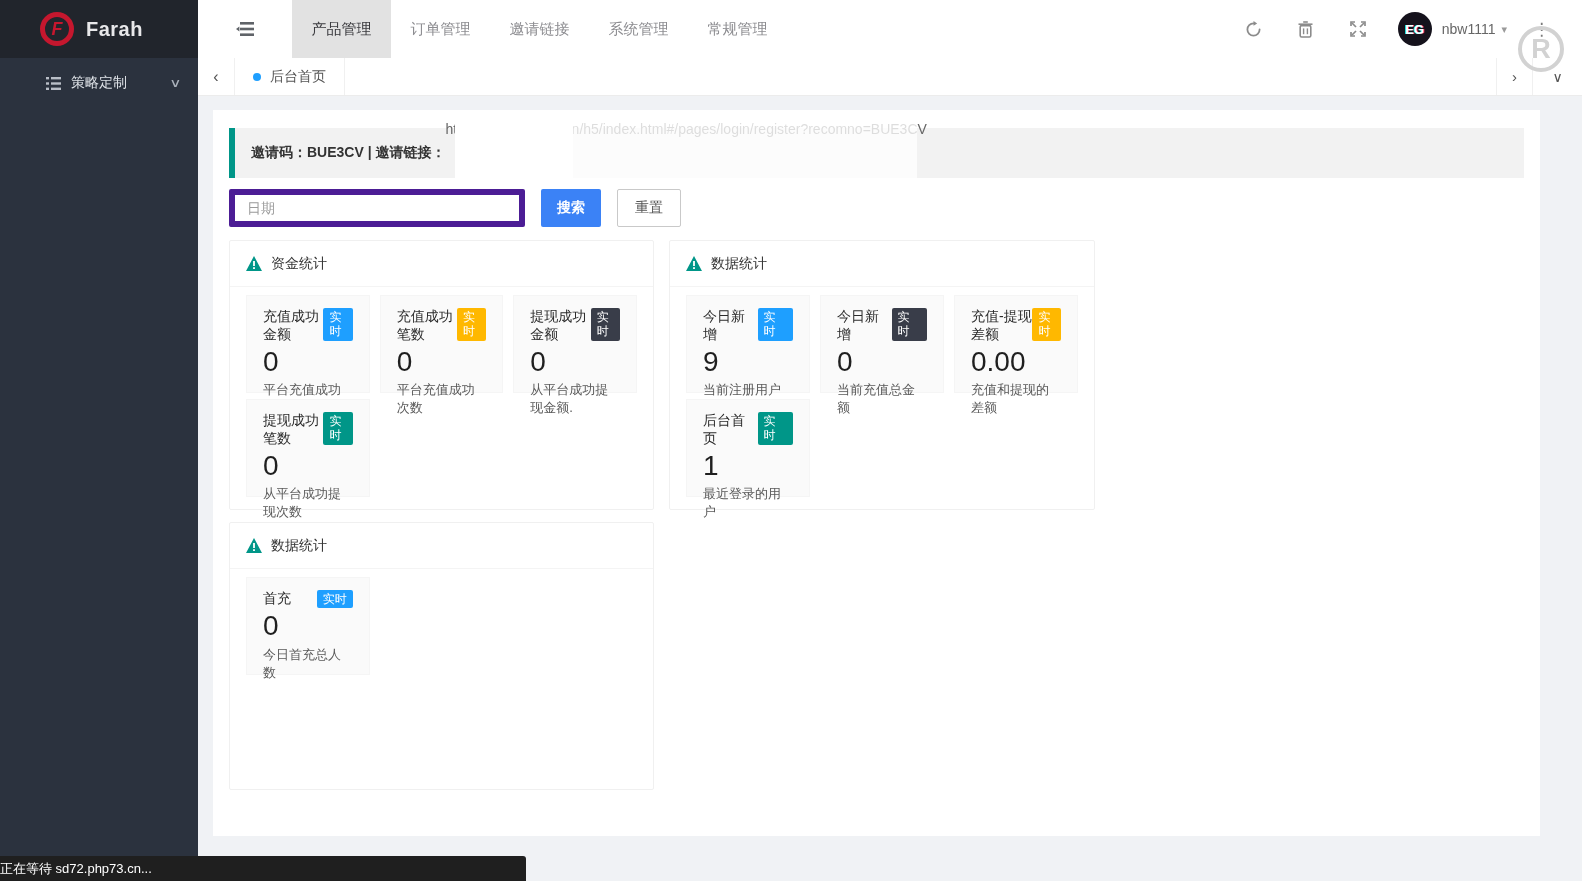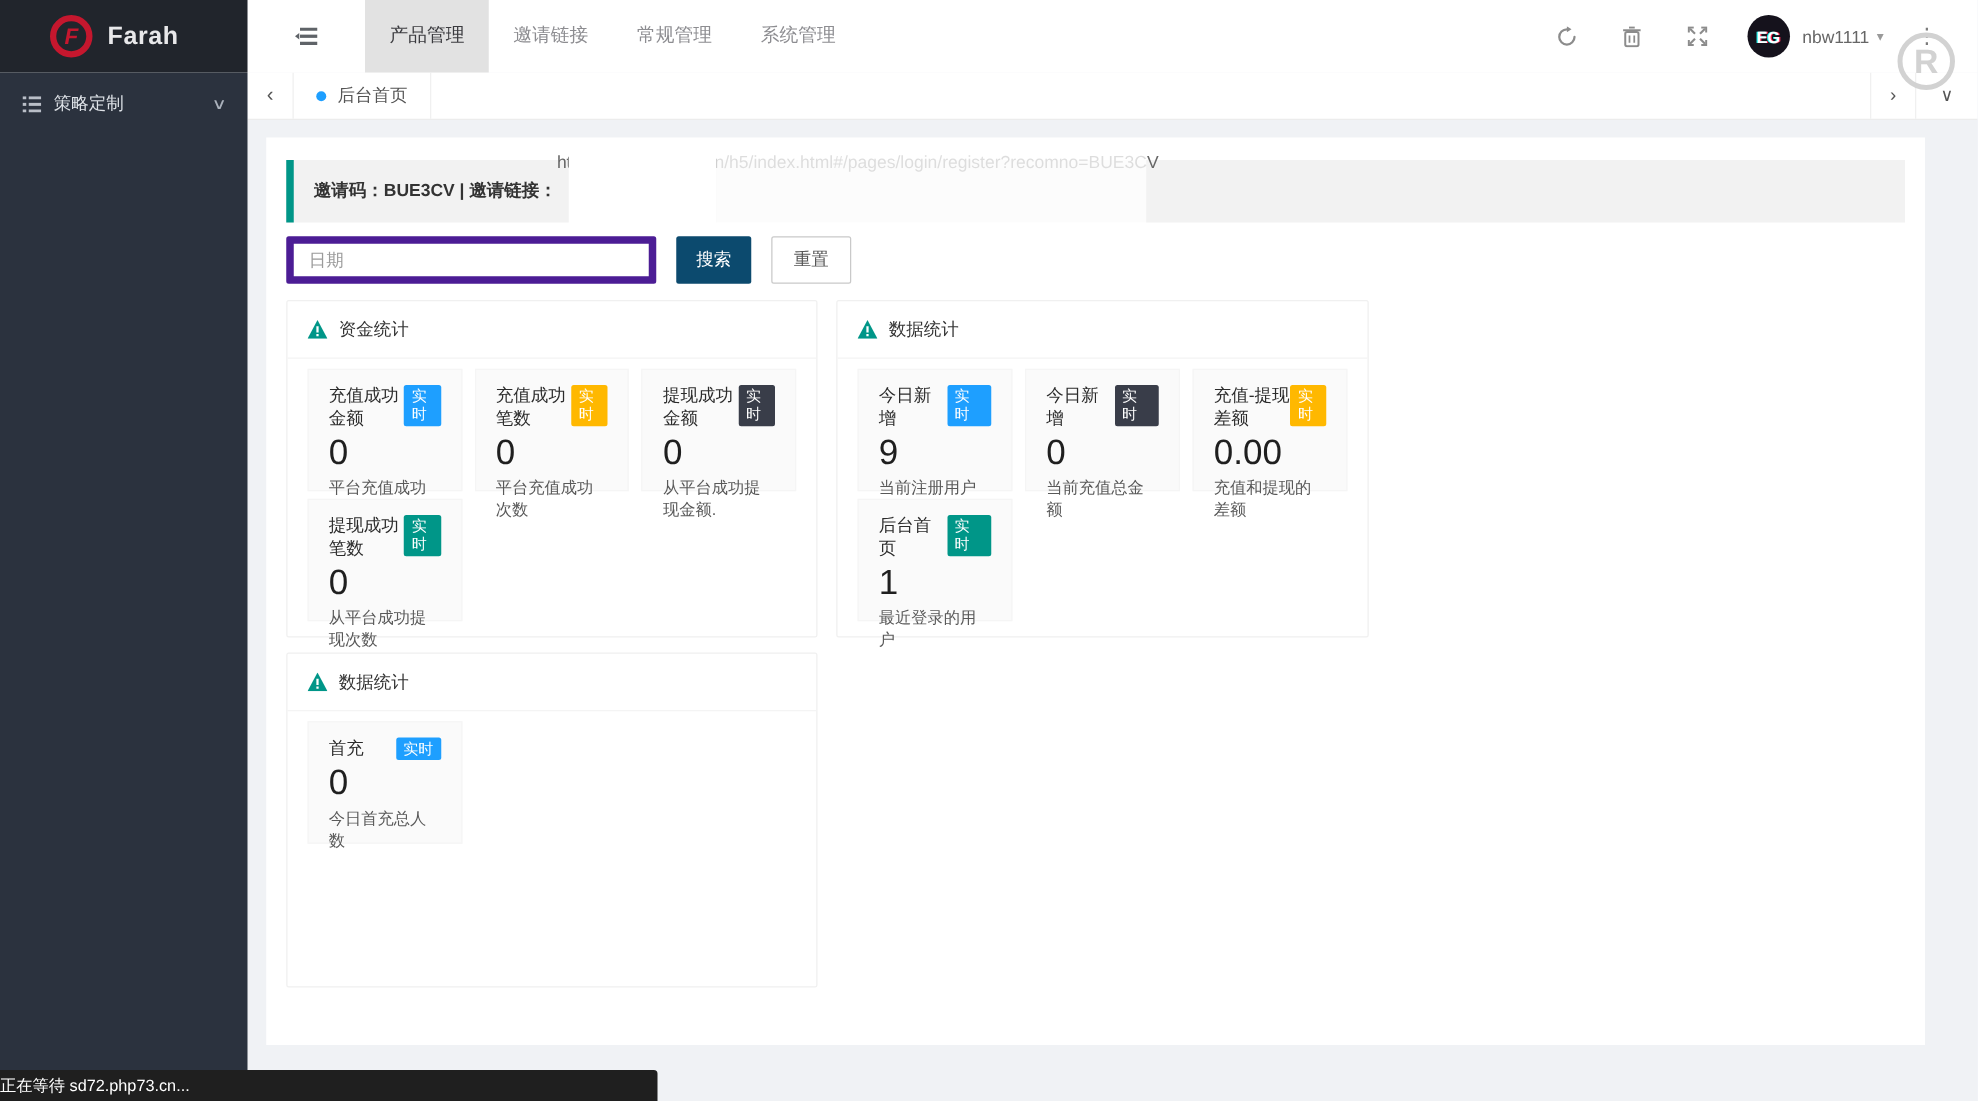--- a/index.html
+++ b/index.html
@@ -28,21 +28,21 @@
   .username { font-size:14px; color:#666; margin-left:10px; }
   .caret { color:#9a9a9a; font-size:11px; margin-left:6px; }
   .kebab { color:#7a7a7a; font-size:17px; margin-left:26px; letter-spacing:0; cursor:pointer; }
   .watermark { position:absolute; right:18px; top:26px; width:46px; height:46px; z-index:40;
     border:4px solid #d2d2d2; border-radius:50%; color:#d2d2d2; font-size:27px; font-weight:bold;
     display:flex; align-items:center; justify-content:center; background:transparent; pointer-events:none; }
 
   
   .sidebar { position:absolute; left:0; top:58px; width:198px; bottom:0; background:#2b323e; z-index:3; }
   .side-item { height:50px; display:flex; align-items:center; padding:0 18px; color:#dfe3e8;
-    font-size:14px; cursor:pointer; gap:10px; }
+    font-size:14px; cursor:pointer; gap:10px;margin-left:28px; }
   .side-item .grow { flex:1; }
   .side-chevron { color:#aab1bb; font-size:12px; transform:scaleX(1.4); }
 
   
   .tabbar { position:absolute; left:198px; top:58px; right:0; height:38px; background:#fff;
     border-bottom:1px solid #ececec; display:flex; z-index:2; }
   .tab-cell { display:flex; align-items:center; justify-content:center; color:#555; cursor:pointer; }
   .tab-cell.larrow { width:37px; border-right:1px solid #f0f0f0; font-size:16px; }
   .tab-item { padding:0 18px; display:flex; align-items:center; gap:9px; border-right:1px solid #f0f0f0;
     font-size:14px; color:#555; cursor:pointer; }
@@ -62,21 +62,21 @@
   .redact1 { position:absolute; left:9px; top:-4px; bottom:-4px; width:118px; background:#fff; }
   .redact2 { position:absolute; left:127px; top:-4px; bottom:-4px; width:344px; background:rgba(255,255,255,0.78); }
 
   .search-row { position:absolute; left:16px; top:79px; display:flex; gap:16px; }
   .date-input { width:296px; height:38px; border:6px solid #4c1d95; border-radius:2px;
     padding:0 12px; font-size:14px; color:#333; outline:none;
     font-family:"Liberation Sans","DejaVu Sans",sans-serif; }
   .date-input::placeholder { color:#9b9b9b; }
   .btn { height:38px; border-radius:2px; font-size:14px; cursor:pointer; border:none;
     font-family:"Liberation Sans","DejaVu Sans",sans-serif; }
-  .btn-search { width:60px; background:#0c4a6e; color:#fff; }
+  .btn-search { width:60px; background:#3b82f6; color:#fff;font-weight:bold; }
   .btn-reset { width:64px; background:#fff; color:#555; border:1px solid #c9c9c9; }
 
   .card { position:absolute; background:#fff; border:1px solid #f0f0f0; border-radius:2px; }
   .card-funds { left:16px; top:130px; width:425px; height:270px; }
   .card-data  { left:456px; top:130px; width:426px; height:270px; }
   .card-first { left:16px; top:412px; width:425px; height:268px; }
   .card-head { height:46px; display:flex; align-items:center; gap:9px; padding:0 16px;
     border-bottom:1px solid #f4f4f4; font-size:14px; color:#333; }
   .card-body { padding:8px 16px 16px; display:grid; grid-template-columns:1fr 1fr 1fr; gap:6px 10px; }
   .tile { background:#fafafa; border:1px solid #f5f5f5; padding:12px 16px; height:98px; }
@@ -111,23 +111,24 @@
   <div class="collapse-btn">
     <svg width="18" height="14" viewBox="0 0 18 14">
       <rect x="4" y="0" width="14" height="2.6" fill="#5f6368"></rect>
       <rect x="4" y="5.7" width="14" height="2.6" fill="#5f6368"></rect>
       <rect x="4" y="11.4" width="14" height="2.6" fill="#5f6368"></rect>
       <polygon points="0,7 3.4,4.4 3.4,9.6" fill="#5f6368"></polygon>
     </svg>
   </div>
   <div class="nav">
     <div class="nav-item active">产品管理</div>
+    <div class="nav-item">订单管理</div>
     <div class="nav-item">邀请链接</div>
+    <div class="nav-item">系统管理</div>
     <div class="nav-item">常规管理</div>
-    <div class="nav-item">系统管理</div>
   </div>
   <div class="header-right">
     <div class="hicon">
       <svg width="17" height="17" viewBox="0 0 17 17">
         <path d="M8.5 2.4 A6.1 6.1 0 1 0 14.6 8.5" fill="none" stroke="#8c8c8c" stroke-width="1.8" stroke-linecap="round"></path>
         <polygon points="8.5,0 12.2,2.4 8.5,4.8" fill="#8c8c8c"></polygon>
       </svg>
     </div>
     <div class="hicon">
       <svg width="15" height="17" viewBox="0 0 15 17">

